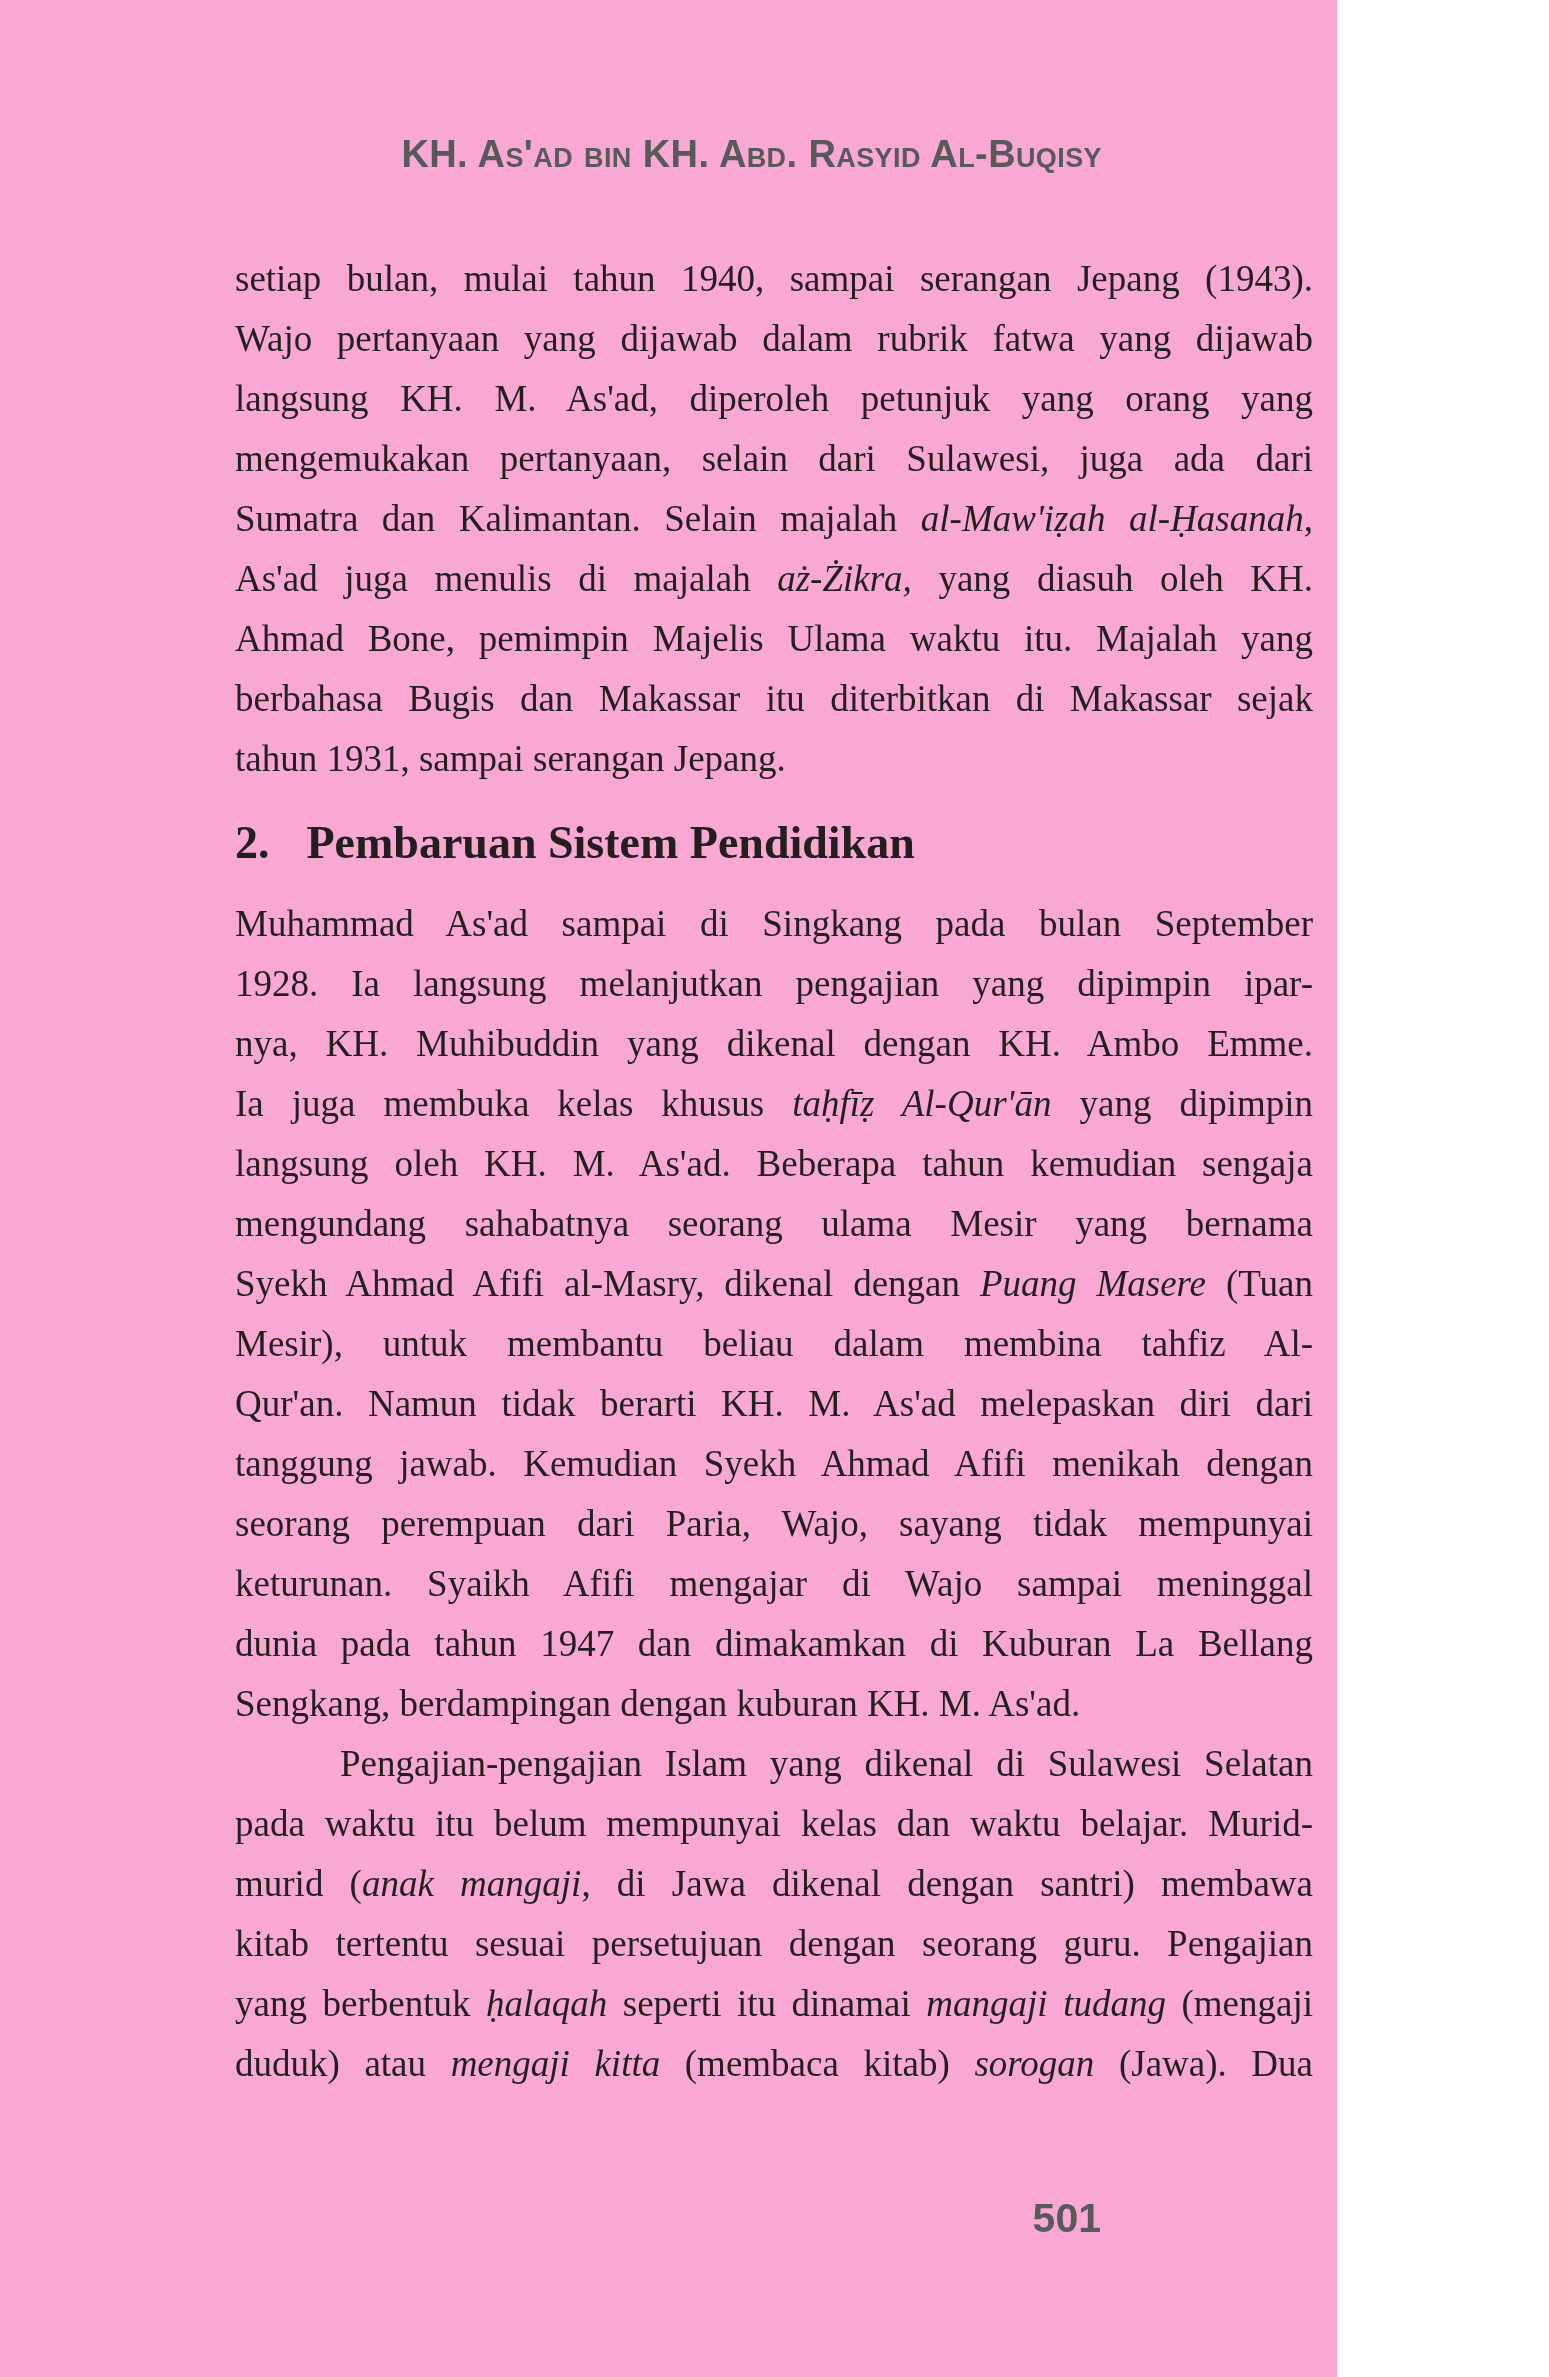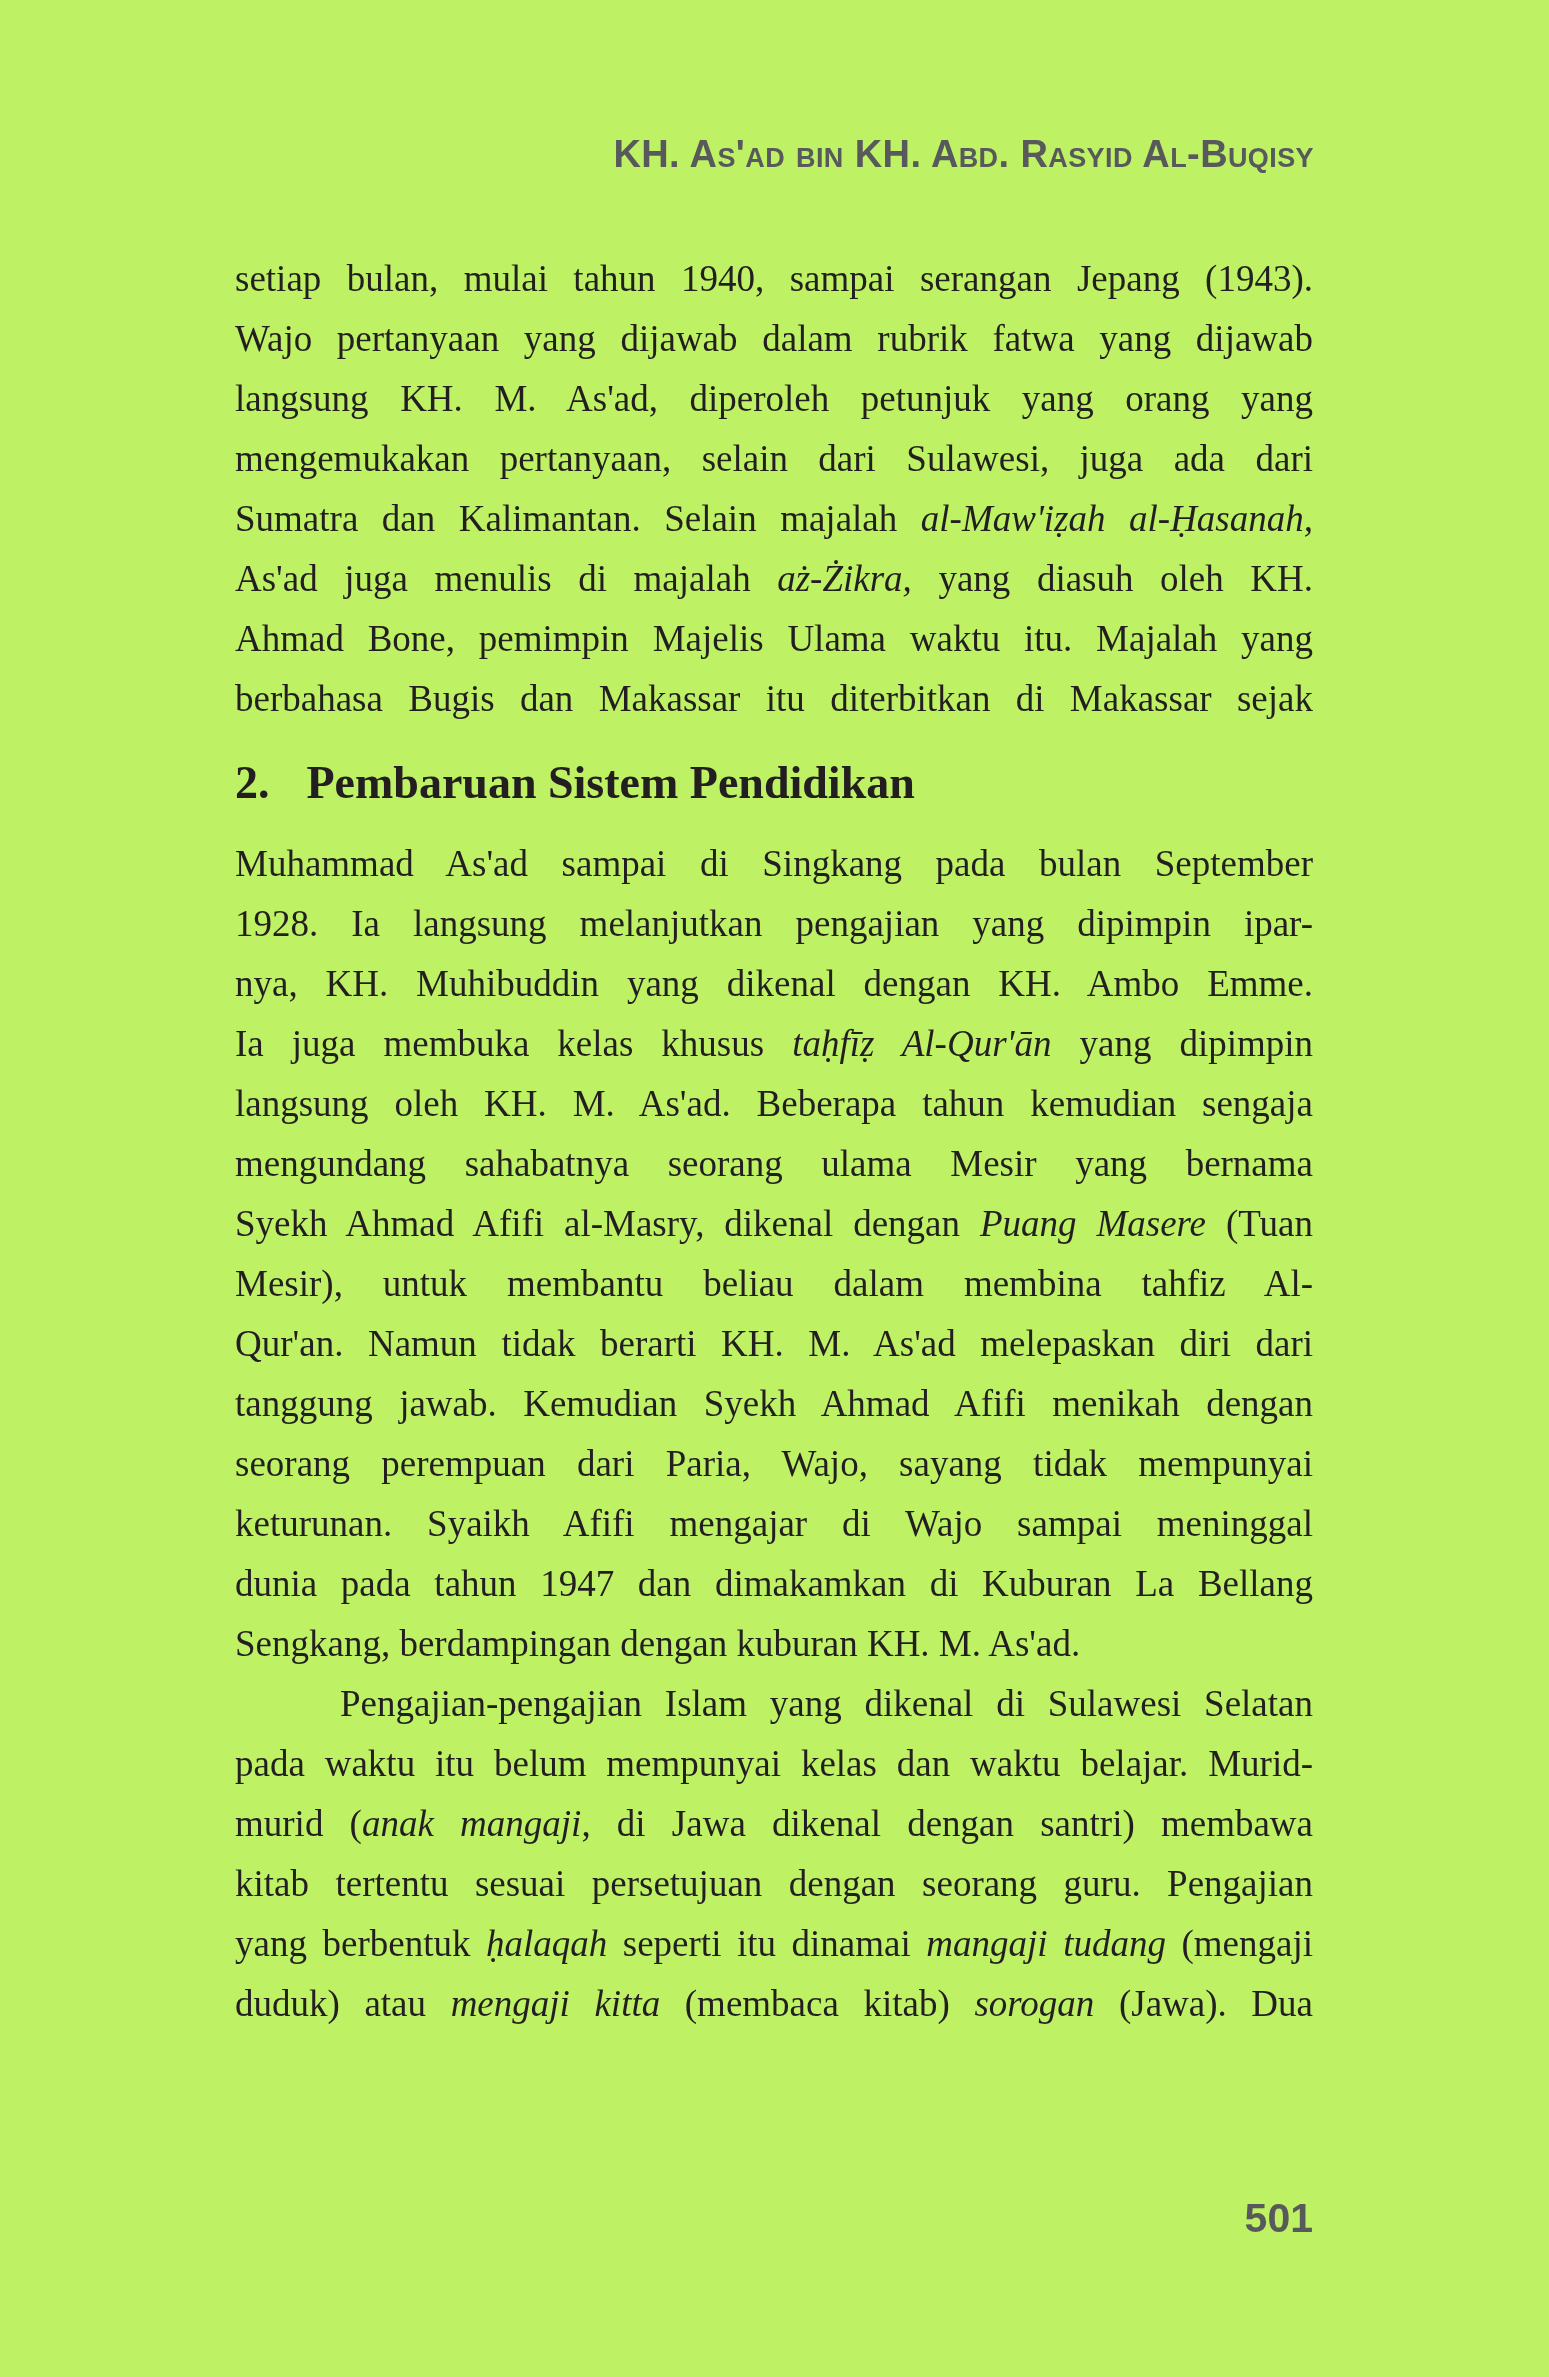--- a/index.html
+++ b/index.html
@@ -2,23 +2,23 @@
 <html style="font-size:14px"><head>
 <meta charset="utf-8">
 <style>
   html, body {
     margin: 0;
     padding: 0;
     background: #ffffff;
   }
   .page {
     position: relative;
-    width: 1549px;
+    width: 1337px;
     height: 2377px;
-    background: #bef264;
+    background: #f9a8d4;
     overflow: hidden;
     font-family: "Liberation Serif", serif;
   }
   .running-header {
     position: absolute;
     top: 133px;
     right: 235px;
     left: 235px;
     text-align: right;
     font-family: "Liberation Sans", sans-serif;
@@ -82,20 +82,21 @@
   <div class="content">
       <div class="para">
         <div class="line"><span>setiap bulan, mulai tahun 1940, sampai serangan Jepang (1943).</span></div>
         <div class="line"><span>Wajo pertanyaan yang dijawab dalam rubrik fatwa yang dijawab</span></div>
         <div class="line"><span>langsung KH. M. As'ad, diperoleh petunjuk yang orang yang</span></div>
         <div class="line"><span>mengemukakan pertanyaan, selain dari Sulawesi, juga ada dari</span></div>
         <div class="line"><span>Sumatra dan Kalimantan. Selain majalah </span><span class="it">al-Maw'iẓah al-Ḥasanah,</span></div>
         <div class="line"><span>As'ad juga menulis di majalah </span><span class="it">aż-Żikra,</span><span> yang diasuh oleh KH.</span></div>
         <div class="line"><span>Ahmad Bone, pemimpin Majelis Ulama waktu itu. Majalah yang</span></div>
         <div class="line"><span>berbahasa Bugis dan Makassar itu diterbitkan di Makassar sejak</span></div>
+        <div class="line no-justify"><span>tahun 1931, sampai serangan Jepang.</span></div>
       </div>
       <div class="heading"><span class="h-num">2.</span><span class="h-label">Pembaruan Sistem Pendidikan</span></div>
       <div class="para">
         <div class="line"><span>Muhammad As'ad sampai di Singkang pada bulan September</span></div>
         <div class="line"><span>1928. Ia langsung melanjutkan pengajian yang dipimpin ipar-</span></div>
         <div class="line"><span>nya, KH. Muhibuddin yang dikenal dengan KH. Ambo Emme.</span></div>
         <div class="line"><span>Ia juga membuka kelas khusus </span><span class="it">taḥfīẓ Al-Qur'ān</span><span> yang dipimpin</span></div>
         <div class="line"><span>langsung oleh KH. M. As'ad. Beberapa tahun kemudian sengaja</span></div>
         <div class="line"><span>mengundang sahabatnya seorang ulama Mesir yang bernama</span></div>
         <div class="line"><span>Syekh Ahmad Afifi al-Masry, dikenal dengan </span><span class="it">Puang Masere</span><span> (Tuan</span></div>

